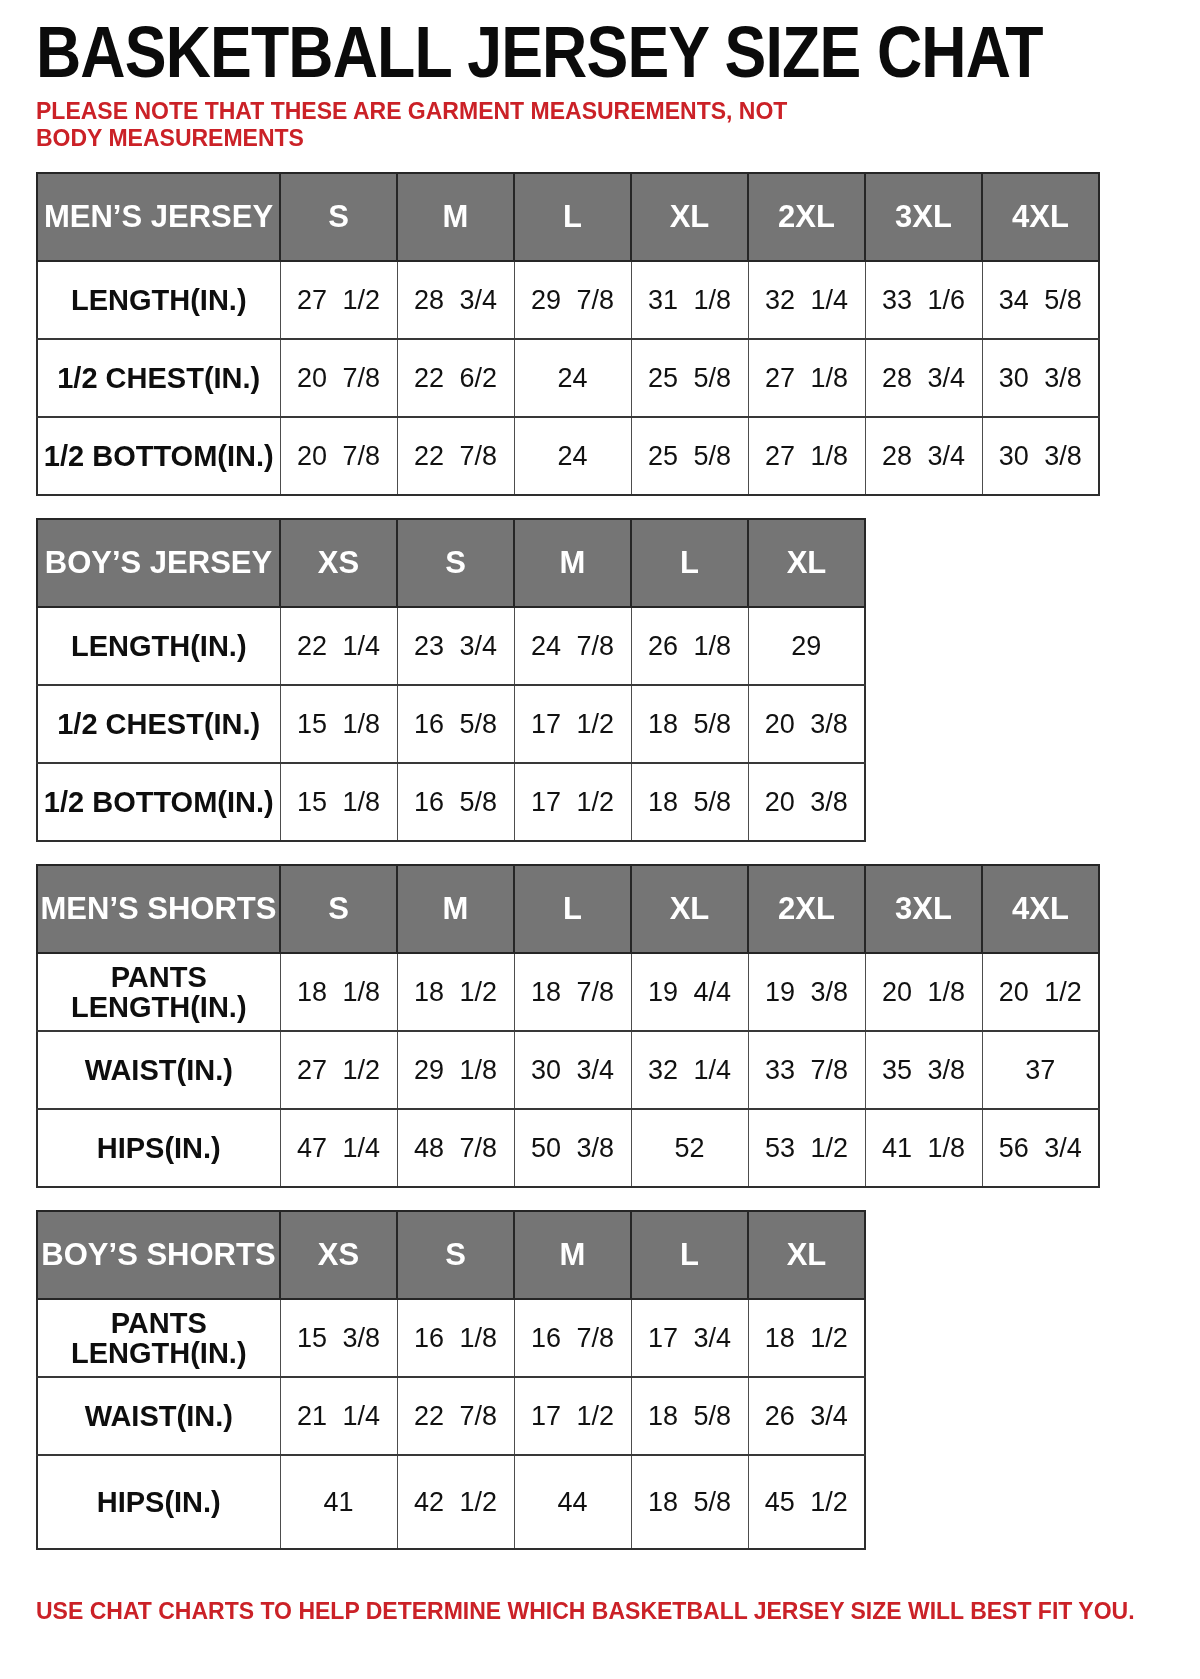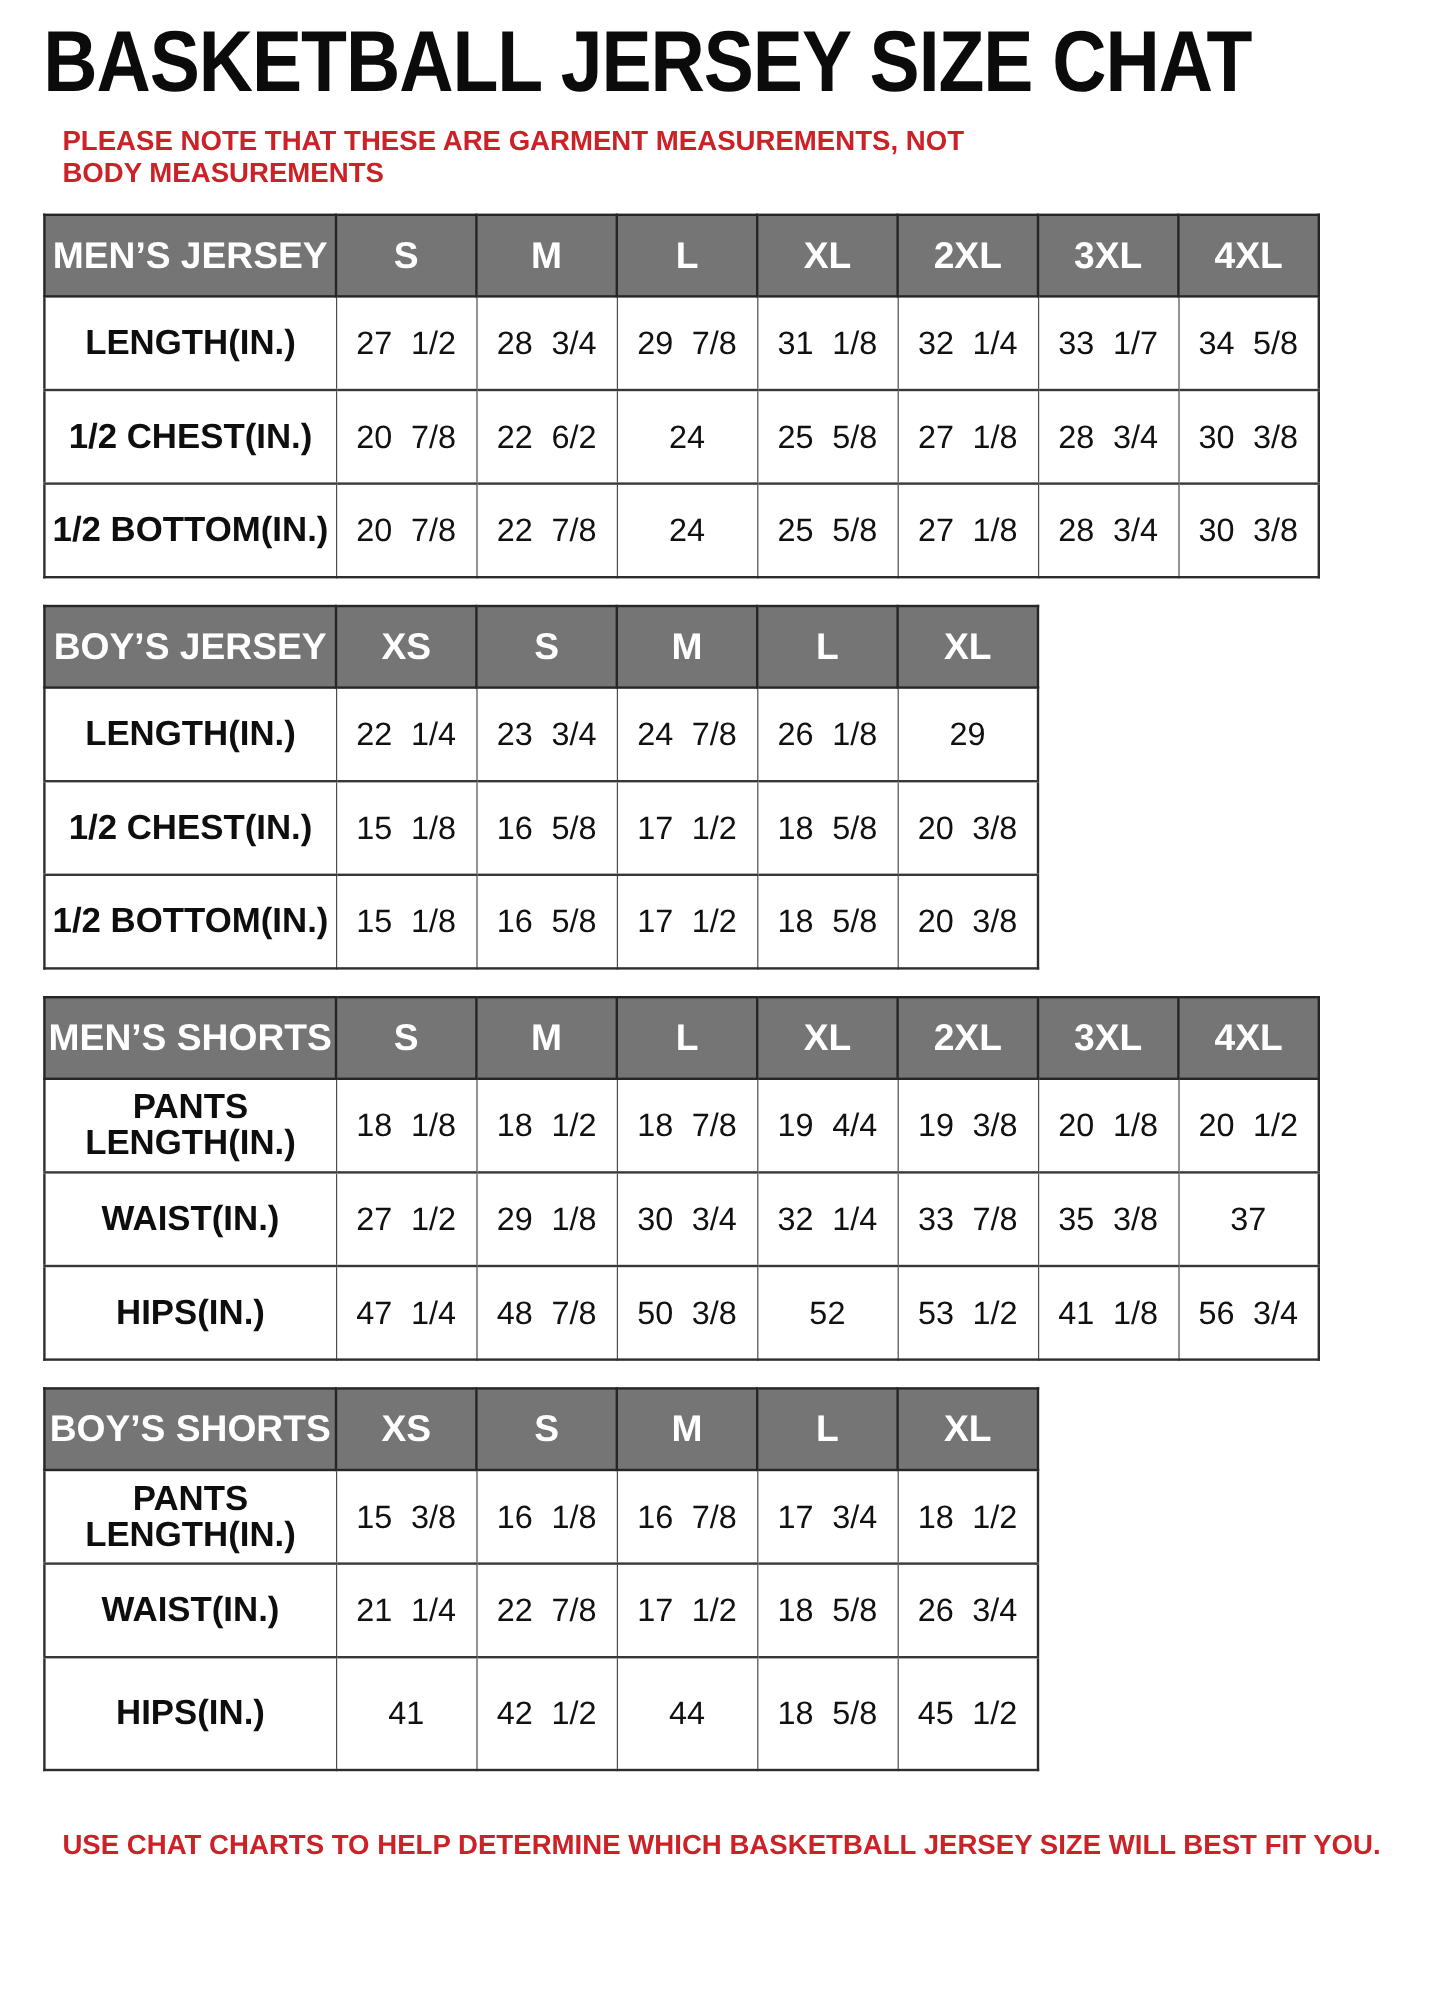--- a/index.html
+++ b/index.html
@@ -24,21 +24,21 @@
     white-space: nowrap;
     transform: scaleX(0.87);
     transform-origin: left center;
     line-height: 1.0;
   }
 
   .note {
     color: var(--note-red);
     font-weight: 700;
     line-height: 1.18;
-    margin: 16px;
+    margin: 0;
   }
   .note.top {
     font-size: 23px;
     max-width: 800px;
     margin-bottom: 14px;
   }
   .note.bottom {
     font-size: 23px;
     margin-top: 48px;
     white-space: nowrap;
@@ -58,21 +58,21 @@
     text-align: center;
     vertical-align: middle;
     padding: 0 2px;
   }
 
   table.size-table thead th {
     background: var(--header-gray);
     color: #ffffff;
     font-size: 31px;
     font-weight: 700;
-    height: 68px;
+    height: 88px;
     border: 2px solid #262626;
     letter-spacing: 0;
   }
 
   table.size-table tbody th.row-label {
     font-size: 29px;
     font-weight: 700;
     color: #0e0e0e;
     height: 78px;
     line-height: 1.05;
@@ -126,21 +126,21 @@
         </tr>
       </thead>
       <tbody>
         <tr>
           <th class="row-label">LENGTH(IN.)</th>
           <td>27 1/2</td>
           <td>28 3/4</td>
           <td>29 7/8</td>
           <td>31 1/8</td>
           <td>32 1/4</td>
-          <td>33 1/7</td>
+          <td>33 1/6</td>
           <td>34 5/8</td>
         </tr>
         <tr>
           <th class="row-label">1/2 CHEST(IN.)</th>
           <td>20 7/8</td>
           <td>22 6/2</td>
           <td>24</td>
           <td>25 5/8</td>
           <td>27 1/8</td>
           <td>28 3/4</td>

